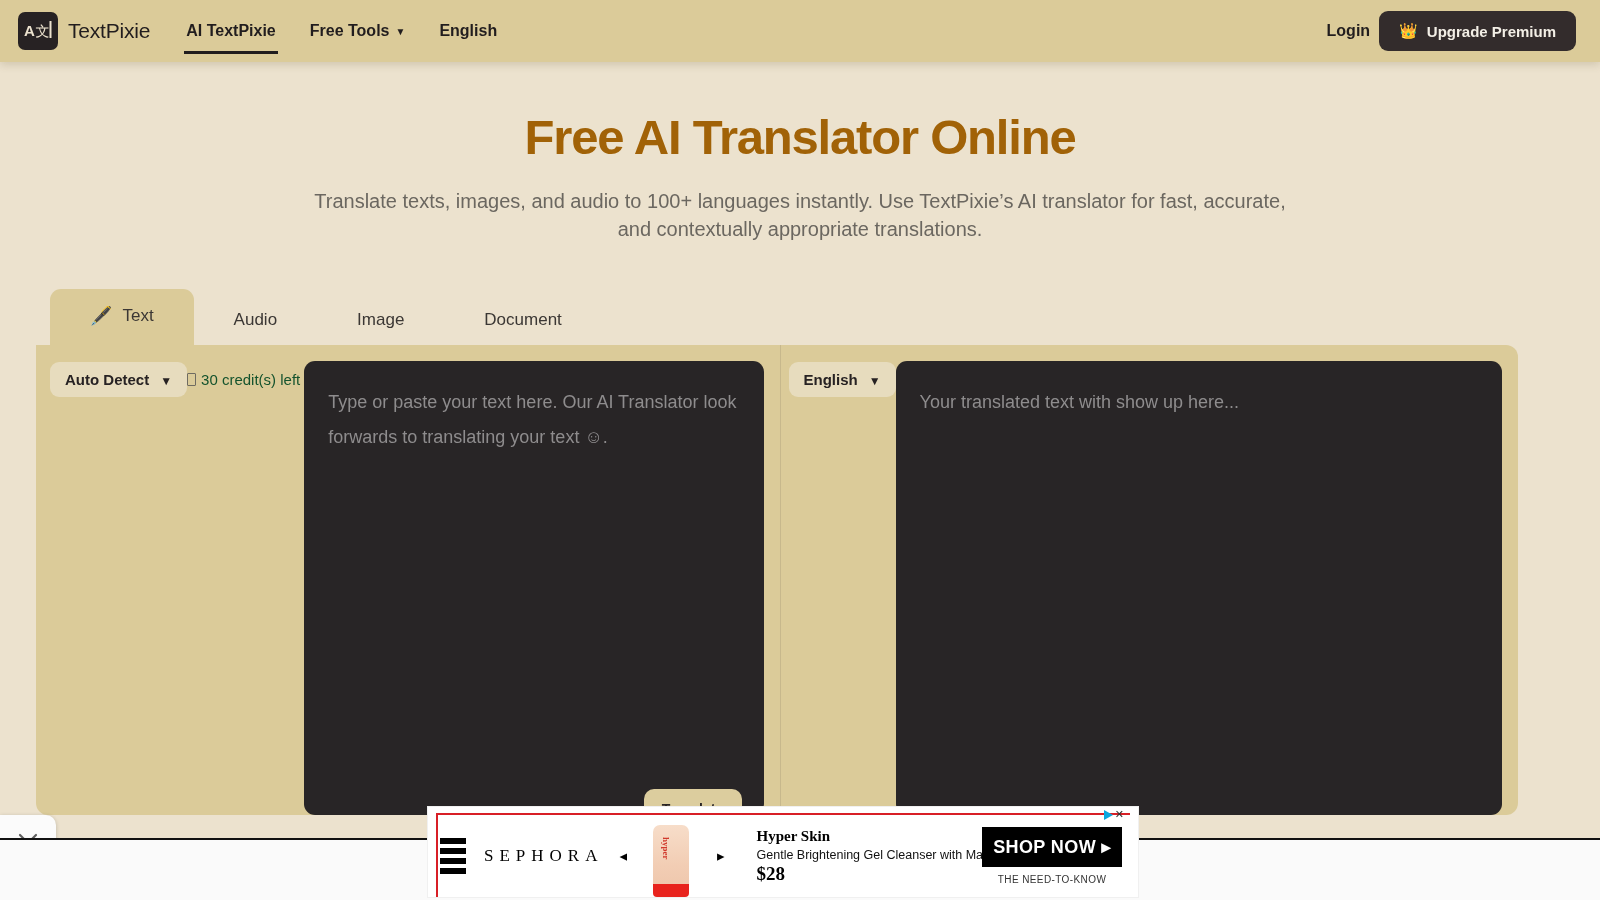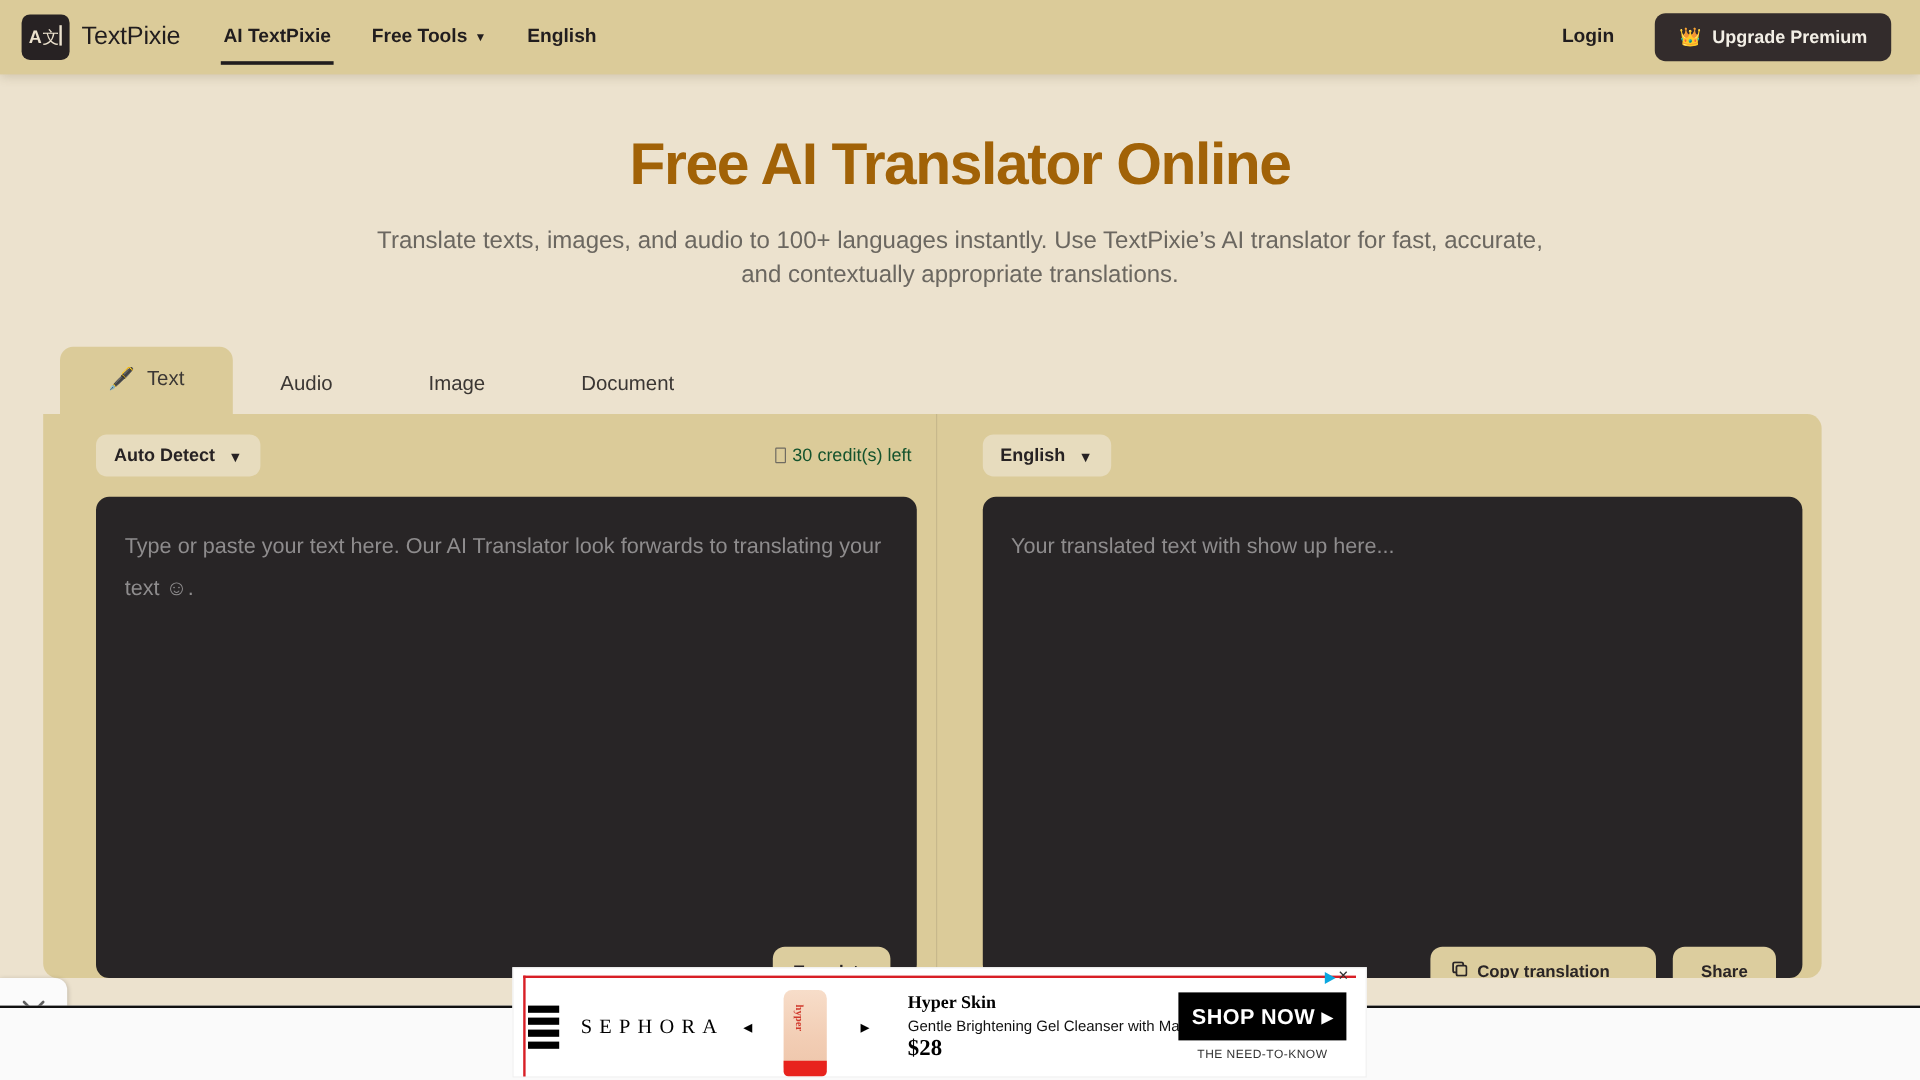--- a/index.html
+++ b/index.html
@@ -82,21 +82,21 @@
     bottom: -8px;
     height: 3px;
     background: #211d1e;
   }
   .caret { font-size: 10px; line-height: 1; transform: translateY(1px); }
 
   .header-right {
     margin-left: auto;
     display: flex;
     align-items: center;
-    gap: 34px;
+    gap: 9px;
   }
 
   .login-link {
     font-size: 16px;
     font-weight: bold;
     color: #211d1e;
     cursor: pointer;
   }
 
   .upgrade-btn {
@@ -173,24 +173,22 @@
     height: 470px;
     display: flex;
     position: relative;
     overflow: hidden;
   }
 
   .pane {
     flex: 1;
     padding: 16px 16px 0 8px;
     display: flex;
-    flex-direction: column;
     position: relative;
     min-width: 0;
-    margin-left: 30px;
   }
   .pane.left { padding-left: 14px; }
   .pane-divider {
     width: 1px;
     background: #c7b88c;
     margin: 0;
   }
 
   .pane-head {
     display: flex;
@@ -547,34 +545,20 @@
 
   <div class="pane right">
     <div class="pane-head">
       <button class="lang-select">
         <span>English</span>
         <span class="caret">▼</span>
       </button>
     </div>
     <div class="editor">
       <div class="placeholder">Your translated text with show up here...</div>
-      <div class="editor-actions">
-        <button class="action-btn wide">
-          <span>
-            <svg width="13" height="13" viewBox="0 0 14 14" aria-hidden="true">
-              <rect x="1" y="1" width="9" height="9" rx="1.5" fill="none" stroke="#2a2526" stroke-width="1.6"></rect>
-              <rect x="4" y="4" width="9" height="9" rx="1.5" fill="#dccd9e" stroke="#2a2526" stroke-width="1.6"></rect>
-            </svg>
-          </span>
-          <span>Copy translation</span>
-        </button>
-        <button class="action-btn small">
-          <span>Share</span>
-        </button>
-      </div>
     </div>
   </div>
 </div>
 
 <div class="ad-wrap">
 
   <div class="ad-collapse">
     <svg width="20" height="12" viewBox="0 0 20 12" aria-hidden="true">
       <path d="M2 2 L10 10 L18 2" fill="none" stroke="#5f5f5f" stroke-width="2.2" stroke-linecap="round" stroke-linejoin="round"></path>
     </svg>

